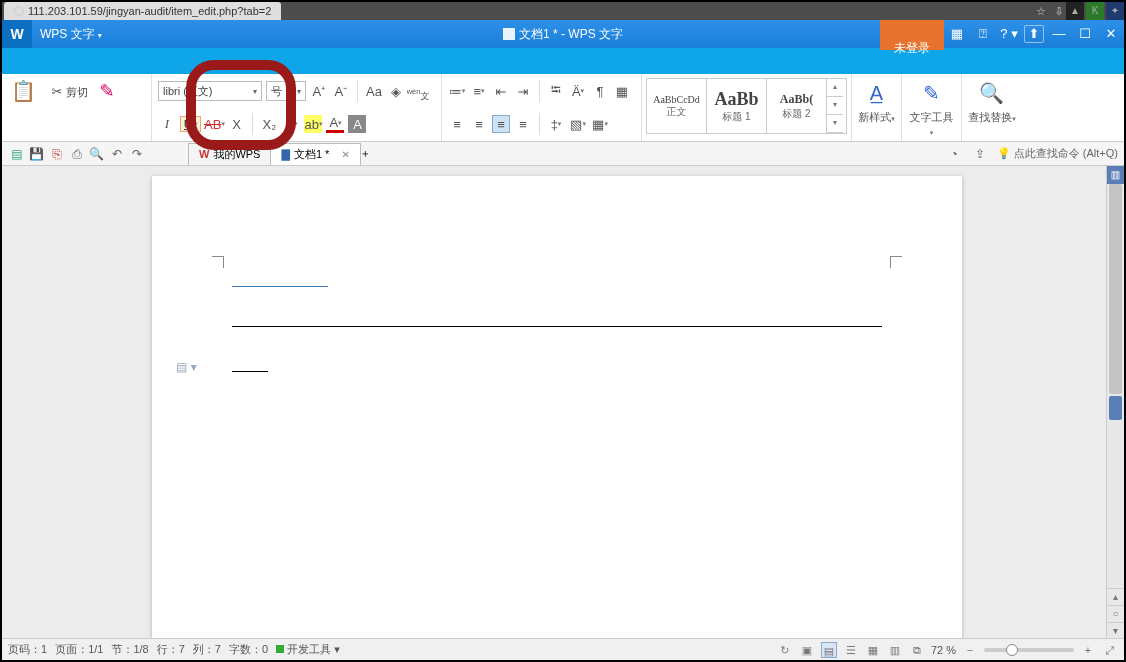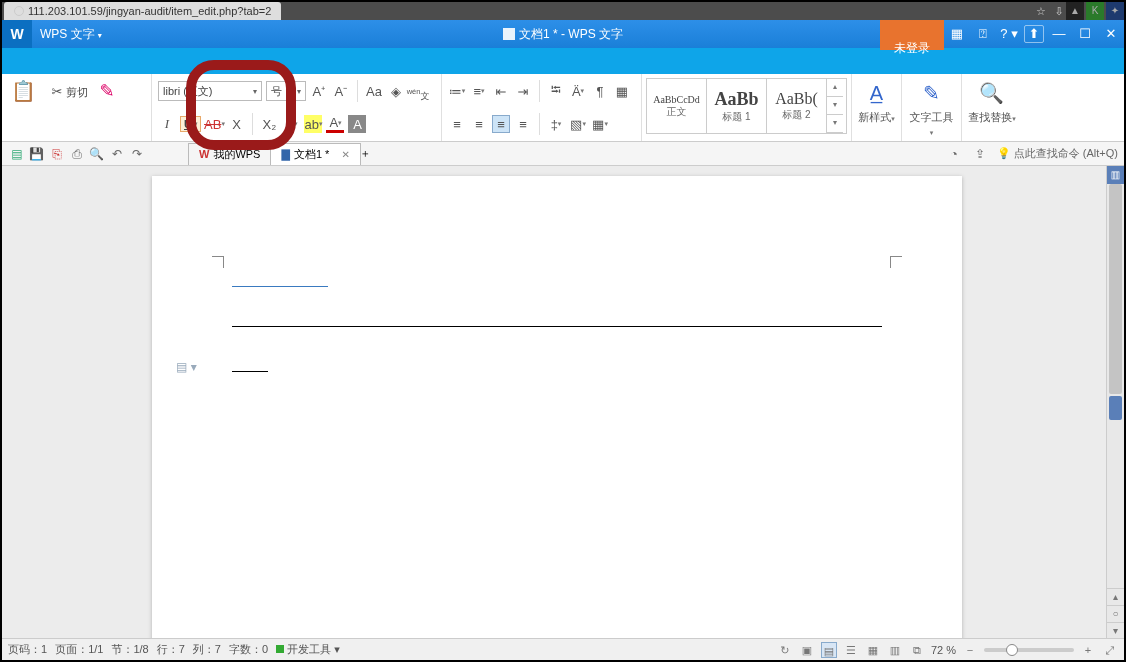--- a/index.html
+++ b/index.html
@@ -229,21 +229,21 @@
     <div class="styles">
       <div class="style-item">
         <div class="style-prev" style="font-size:10px">AaBbCcDd</div>
         <div class="style-name">正文</div>
       </div>
       <div class="style-item">
         <div class="style-prev" style="font-size:18px;font-weight:bold">AaBb</div>
         <div class="style-name">标题 1</div>
       </div>
       <div class="style-item">
-        <div class="style-prev" style="font-size:16px;font-weight:normal">AaBb(</div>
+        <div class="style-prev" style="font-size:12px;font-weight:bold">AaBb(</div>
         <div class="style-name">标题 2</div>
       </div>
       <div class="style-scroll">
             <div>▴</div>
             <div>▾</div>
             <div>▾</div>
           </div>
     </div>
   </div>
 

